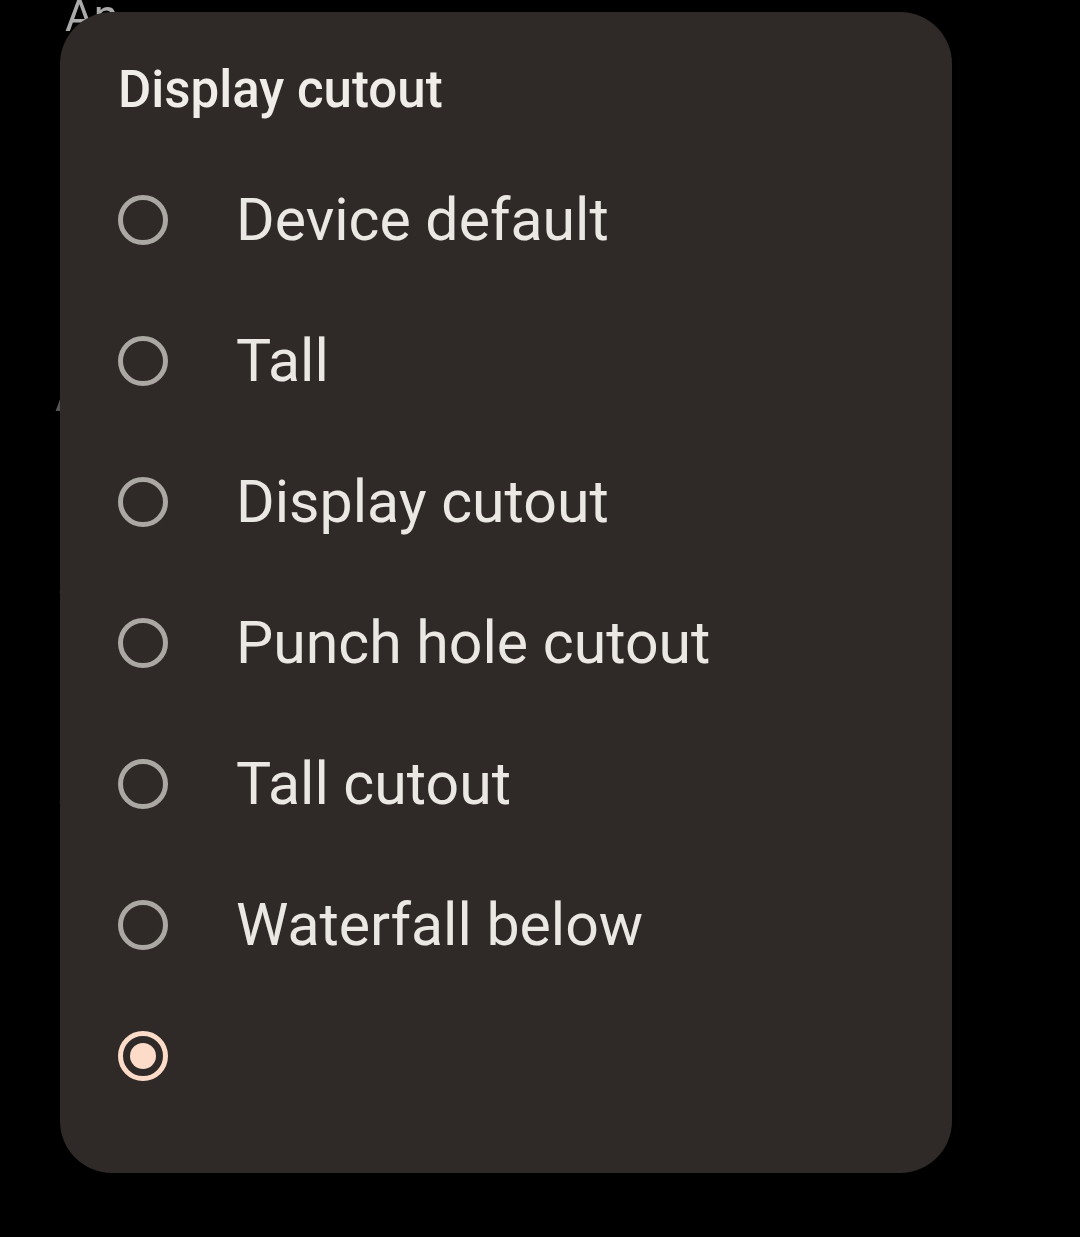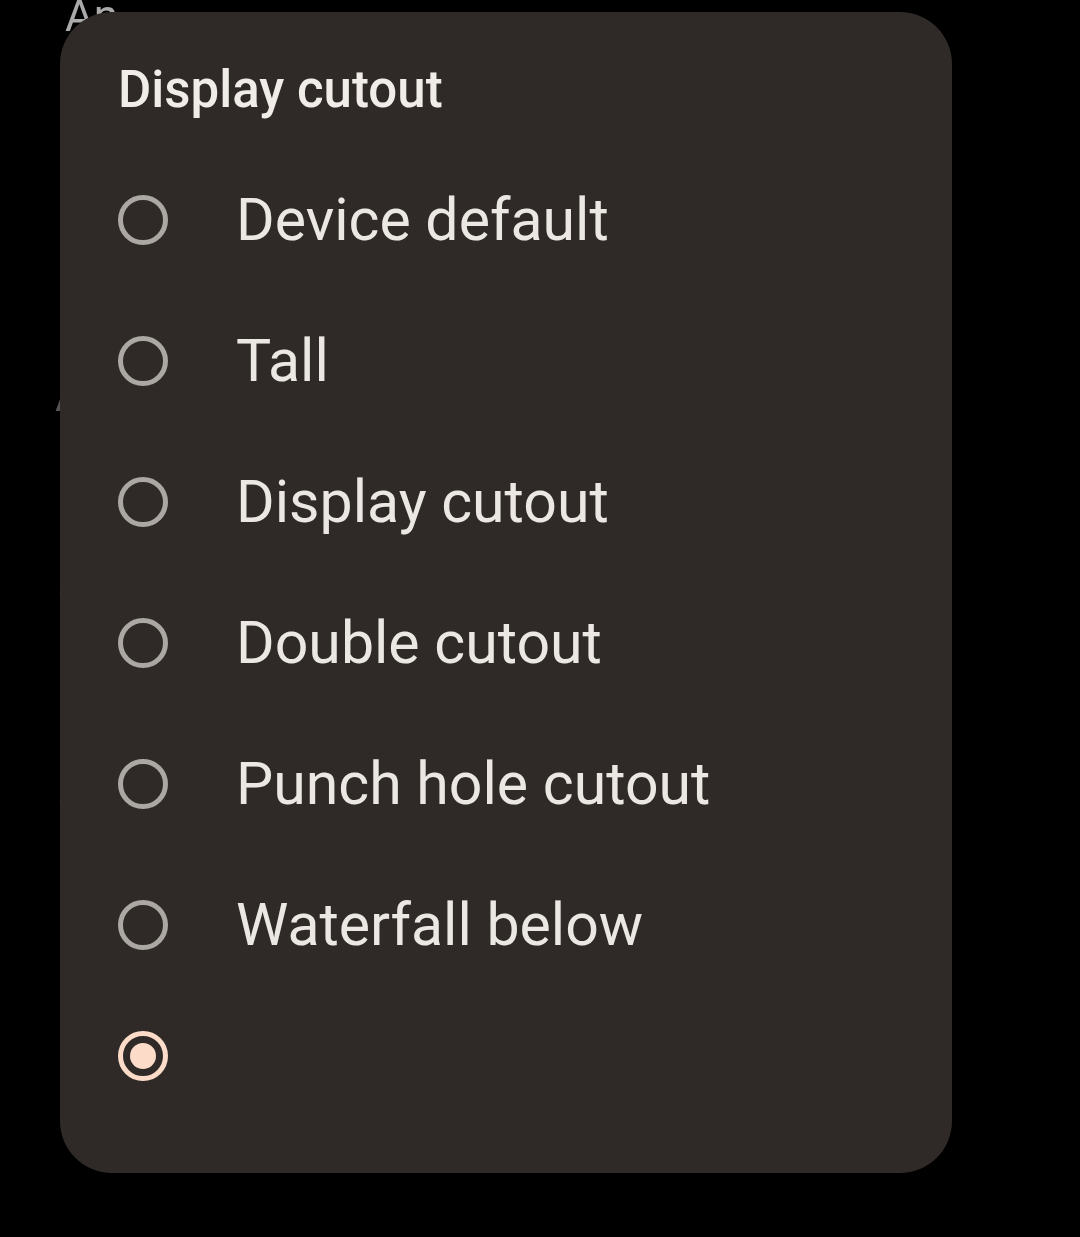--- a/index.html
+++ b/index.html
@@ -139,30 +139,30 @@
     <div class="radio-item">
       <div class="radio-circle"></div>
       <div class="radio-label">Tall</div>
     </div>
 
     <div class="radio-item">
       <div class="radio-circle"></div>
       <div class="radio-label">Display cutout</div>
     </div>
 
-    <div class="radio-item">
-      <div class="radio-circle"></div>
-      <div class="radio-label">Double cutout</div>
-    </div>
 
     <div class="radio-item">
       <div class="radio-circle"></div>
       <div class="radio-label">Punch hole cutout</div>
     </div>
 
+    <div class="radio-item">
+      <div class="radio-circle"></div>
+      <div class="radio-label">Tall cutout</div>
+    </div>
 
     <div class="radio-item">
       <div class="radio-circle"></div>
       <div class="radio-label">Waterfall below</div>
     </div>
 
     <div class="radio-item">
       <div class="radio-circle selected"></div>
     </div>
 

